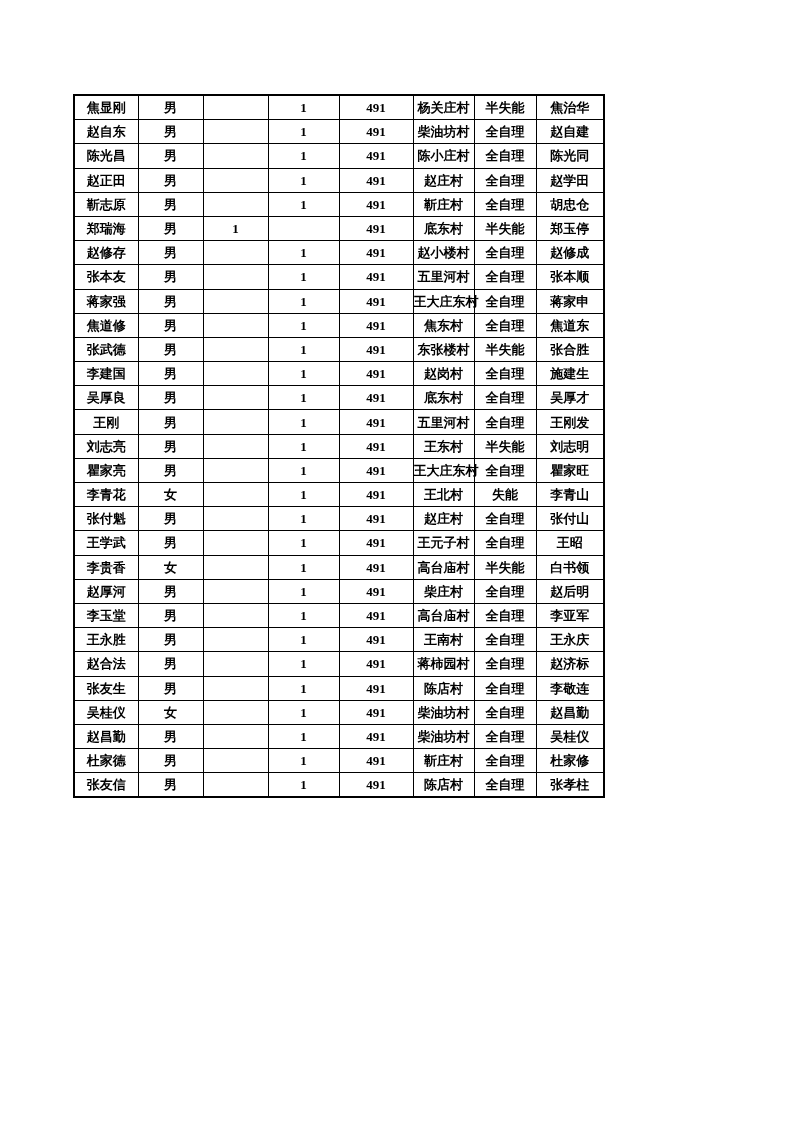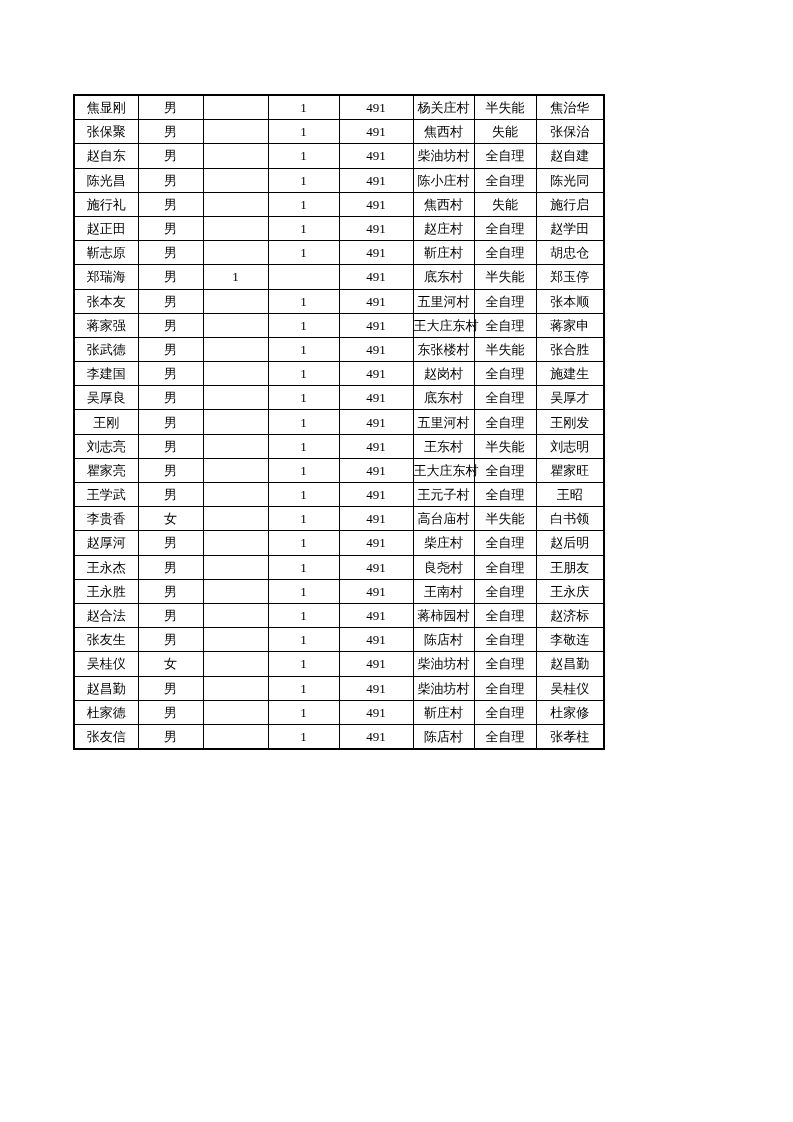--- a/index.html
+++ b/index.html
@@ -16,20 +16,21 @@
     font-family: "Liberation Serif", "DejaVu Serif", serif;
   }
   table.records {
     position: absolute;
     left: 73px;
     top: 94px;
     width: 530px;
     border-collapse: collapse;
     table-layout: fixed;
     border: 2px solid #000000;
+    font-weight: bold;
   }
   table.records td {
     border: 1px solid #000000;
     height: 23.2px;
     padding: 0;
     text-align: center;
     vertical-align: middle;
     font-size: 13px;
     line-height: 1;
     color: #000000;
@@ -65,168 +66,188 @@
           <td>焦显刚</td>
           <td>男</td>
           <td></td>
           <td>1</td>
           <td>491</td>
           <td>杨关庄村</td>
           <td>半失能</td>
           <td>焦治华</td>
         </tr>
         <tr>
-          <td>张保聚</td>
-          <td>男</td>
-          <td></td>
-          <td>1</td>
-          <td>491</td>
-          <td>焦西村</td>
+          <td>赵自东</td>
+          <td>男</td>
+          <td></td>
+          <td>1</td>
+          <td>491</td>
+          <td>柴油坊村</td>
+          <td>全自理</td>
+          <td>赵自建</td>
+        </tr>
+        <tr>
+          <td>陈光昌</td>
+          <td>男</td>
+          <td></td>
+          <td>1</td>
+          <td>491</td>
+          <td>陈小庄村</td>
+          <td>全自理</td>
+          <td>陈光同</td>
+        </tr>
+        <tr>
+          <td>赵正田</td>
+          <td>男</td>
+          <td></td>
+          <td>1</td>
+          <td>491</td>
+          <td>赵庄村</td>
+          <td>全自理</td>
+          <td>赵学田</td>
+        </tr>
+        <tr>
+          <td>靳志原</td>
+          <td>男</td>
+          <td></td>
+          <td>1</td>
+          <td>491</td>
+          <td>靳庄村</td>
+          <td>全自理</td>
+          <td>胡忠仓</td>
+        </tr>
+        <tr>
+          <td>郑瑞海</td>
+          <td>男</td>
+          <td>1</td>
+          <td></td>
+          <td>491</td>
+          <td>底东村</td>
+          <td>半失能</td>
+          <td>郑玉停</td>
+        </tr>
+        <tr>
+          <td>赵修存</td>
+          <td>男</td>
+          <td></td>
+          <td>1</td>
+          <td>491</td>
+          <td>赵小楼村</td>
+          <td>全自理</td>
+          <td>赵修成</td>
+        </tr>
+        <tr>
+          <td>张本友</td>
+          <td>男</td>
+          <td></td>
+          <td>1</td>
+          <td>491</td>
+          <td>五里河村</td>
+          <td>全自理</td>
+          <td>张本顺</td>
+        </tr>
+        <tr>
+          <td>蒋家强</td>
+          <td>男</td>
+          <td></td>
+          <td>1</td>
+          <td>491</td>
+          <td>王大庄东村</td>
+          <td>全自理</td>
+          <td>蒋家申</td>
+        </tr>
+        <tr>
+          <td>焦道修</td>
+          <td>男</td>
+          <td></td>
+          <td>1</td>
+          <td>491</td>
+          <td>焦东村</td>
+          <td>全自理</td>
+          <td>焦道东</td>
+        </tr>
+        <tr>
+          <td>张武德</td>
+          <td>男</td>
+          <td></td>
+          <td>1</td>
+          <td>491</td>
+          <td>东张楼村</td>
+          <td>半失能</td>
+          <td>张合胜</td>
+        </tr>
+        <tr>
+          <td>李建国</td>
+          <td>男</td>
+          <td></td>
+          <td>1</td>
+          <td>491</td>
+          <td>赵岗村</td>
+          <td>全自理</td>
+          <td>施建生</td>
+        </tr>
+        <tr>
+          <td>吴厚良</td>
+          <td>男</td>
+          <td></td>
+          <td>1</td>
+          <td>491</td>
+          <td>底东村</td>
+          <td>全自理</td>
+          <td>吴厚才</td>
+        </tr>
+        <tr>
+          <td>王刚</td>
+          <td>男</td>
+          <td></td>
+          <td>1</td>
+          <td>491</td>
+          <td>五里河村</td>
+          <td>全自理</td>
+          <td>王刚发</td>
+        </tr>
+        <tr>
+          <td>刘志亮</td>
+          <td>男</td>
+          <td></td>
+          <td>1</td>
+          <td>491</td>
+          <td>王东村</td>
+          <td>半失能</td>
+          <td>刘志明</td>
+        </tr>
+        <tr>
+          <td>瞿家亮</td>
+          <td>男</td>
+          <td></td>
+          <td>1</td>
+          <td>491</td>
+          <td>王大庄东村</td>
+          <td>全自理</td>
+          <td>瞿家旺</td>
+        </tr>
+        <tr>
+          <td>李青花</td>
+          <td>女</td>
+          <td></td>
+          <td>1</td>
+          <td>491</td>
+          <td>王北村</td>
           <td>失能</td>
-          <td>张保治</td>
-        </tr>
-        <tr>
-          <td>赵自东</td>
-          <td>男</td>
-          <td></td>
-          <td>1</td>
-          <td>491</td>
-          <td>柴油坊村</td>
-          <td>全自理</td>
-          <td>赵自建</td>
-        </tr>
-        <tr>
-          <td>陈光昌</td>
-          <td>男</td>
-          <td></td>
-          <td>1</td>
-          <td>491</td>
-          <td>陈小庄村</td>
-          <td>全自理</td>
-          <td>陈光同</td>
-        </tr>
-        <tr>
-          <td>施行礼</td>
-          <td>男</td>
-          <td></td>
-          <td>1</td>
-          <td>491</td>
-          <td>焦西村</td>
-          <td>失能</td>
-          <td>施行启</td>
-        </tr>
-        <tr>
-          <td>赵正田</td>
+          <td>李青山</td>
+        </tr>
+        <tr>
+          <td>张付魁</td>
           <td>男</td>
           <td></td>
           <td>1</td>
           <td>491</td>
           <td>赵庄村</td>
           <td>全自理</td>
-          <td>赵学田</td>
-        </tr>
-        <tr>
-          <td>靳志原</td>
-          <td>男</td>
-          <td></td>
-          <td>1</td>
-          <td>491</td>
-          <td>靳庄村</td>
-          <td>全自理</td>
-          <td>胡忠仓</td>
-        </tr>
-        <tr>
-          <td>郑瑞海</td>
-          <td>男</td>
-          <td>1</td>
-          <td></td>
-          <td>491</td>
-          <td>底东村</td>
-          <td>半失能</td>
-          <td>郑玉停</td>
-        </tr>
-        <tr>
-          <td>张本友</td>
-          <td>男</td>
-          <td></td>
-          <td>1</td>
-          <td>491</td>
-          <td>五里河村</td>
-          <td>全自理</td>
-          <td>张本顺</td>
-        </tr>
-        <tr>
-          <td>蒋家强</td>
-          <td>男</td>
-          <td></td>
-          <td>1</td>
-          <td>491</td>
-          <td>王大庄东村</td>
-          <td>全自理</td>
-          <td>蒋家申</td>
-        </tr>
-        <tr>
-          <td>张武德</td>
-          <td>男</td>
-          <td></td>
-          <td>1</td>
-          <td>491</td>
-          <td>东张楼村</td>
-          <td>半失能</td>
-          <td>张合胜</td>
-        </tr>
-        <tr>
-          <td>李建国</td>
-          <td>男</td>
-          <td></td>
-          <td>1</td>
-          <td>491</td>
-          <td>赵岗村</td>
-          <td>全自理</td>
-          <td>施建生</td>
-        </tr>
-        <tr>
-          <td>吴厚良</td>
-          <td>男</td>
-          <td></td>
-          <td>1</td>
-          <td>491</td>
-          <td>底东村</td>
-          <td>全自理</td>
-          <td>吴厚才</td>
-        </tr>
-        <tr>
-          <td>王刚</td>
-          <td>男</td>
-          <td></td>
-          <td>1</td>
-          <td>491</td>
-          <td>五里河村</td>
-          <td>全自理</td>
-          <td>王刚发</td>
-        </tr>
-        <tr>
-          <td>刘志亮</td>
-          <td>男</td>
-          <td></td>
-          <td>1</td>
-          <td>491</td>
-          <td>王东村</td>
-          <td>半失能</td>
-          <td>刘志明</td>
-        </tr>
-        <tr>
-          <td>瞿家亮</td>
-          <td>男</td>
-          <td></td>
-          <td>1</td>
-          <td>491</td>
-          <td>王大庄东村</td>
-          <td>全自理</td>
-          <td>瞿家旺</td>
+          <td>张付山</td>
         </tr>
         <tr>
           <td>王学武</td>
           <td>男</td>
           <td></td>
           <td>1</td>
           <td>491</td>
           <td>王元子村</td>
           <td>全自理</td>
           <td>王昭</td>
@@ -245,28 +266,28 @@
           <td>赵厚河</td>
           <td>男</td>
           <td></td>
           <td>1</td>
           <td>491</td>
           <td>柴庄村</td>
           <td>全自理</td>
           <td>赵后明</td>
         </tr>
         <tr>
-          <td>王永杰</td>
-          <td>男</td>
-          <td></td>
-          <td>1</td>
-          <td>491</td>
-          <td>良尧村</td>
-          <td>全自理</td>
-          <td>王朋友</td>
+          <td>李玉堂</td>
+          <td>男</td>
+          <td></td>
+          <td>1</td>
+          <td>491</td>
+          <td>高台庙村</td>
+          <td>全自理</td>
+          <td>李亚军</td>
         </tr>
         <tr>
           <td>王永胜</td>
           <td>男</td>
           <td></td>
           <td>1</td>
           <td>491</td>
           <td>王南村</td>
           <td>全自理</td>
           <td>王永庆</td>

